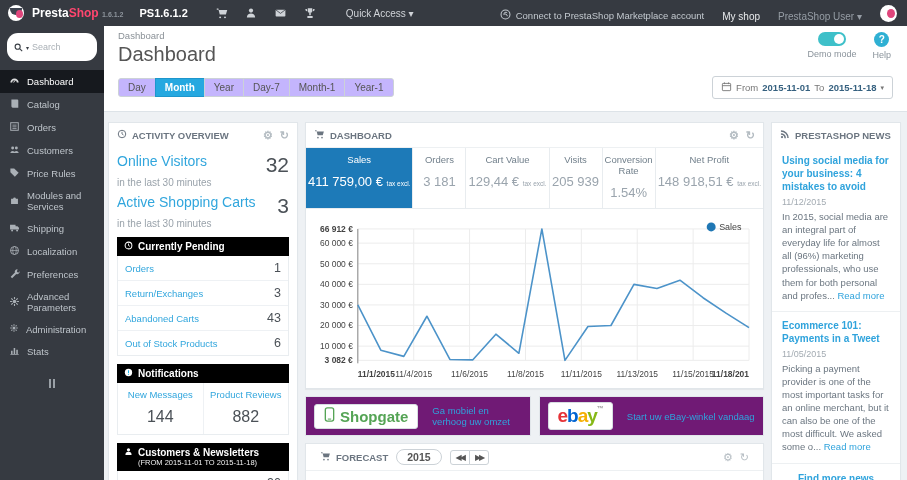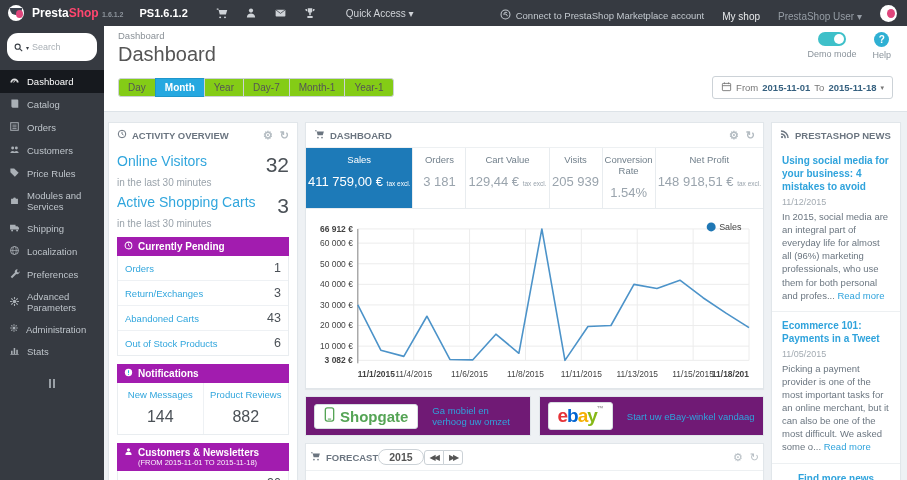--- a/index.html
+++ b/index.html
@@ -40,42 +40,42 @@
   .breadcrumb { font-size:9.5px; color:#8a9197; }
   .page-title { font-size:20px; font-weight:normal; color:#555; margin-top:2px; }
   .hdr-controls { position:absolute; right:16px; top:6px; display:flex; gap:16px; text-align:center; }
   .hc-label { font-size:9px; color:#8a939b; margin-top:3px; }
   .toggle { width:28px; height:14px; background:#3ec0c9; border-radius:8px; position:relative; margin:0 auto; cursor:pointer; }
   .toggle:after { content:""; position:absolute; right:2px; top:2px; width:10px; height:10px; border-radius:50%; background:#fff; }
   .help-circle { width:15px; height:15px; border-radius:50%; background:#2fb0d3; color:#fff; font-size:10px; font-weight:bold; line-height:15px; margin:0 auto; cursor:pointer; }
 
   .toolbar { background:#fff; border-bottom:1px solid #dde3e8; padding:10px 14px 12px; display:flex; justify-content:space-between; align-items:center; }
   .btn-group { display:flex; }
-  .fbtn { border:1px solid #ccd2d7; background:#84cc16; color:#555; font-size:10px; padding:3px 9px; margin-left:-1px; cursor:pointer; font-family:"Liberation Sans",sans-serif; }
+  .fbtn { border:1px solid #ccd2d7; background:#c4b5fd; color:#555; font-size:10px; padding:3px 9px; margin-left:-1px; cursor:pointer; font-family:"Liberation Sans",sans-serif; }
   .fbtn:first-child { border-radius:3px 0 0 3px; margin-left:0; }
   .fbtn:last-child { border-radius:0 3px 3px 0; }
   .fbtn.active { background:#25a8e0; border-color:#1d96cc; color:#fff; font-weight:bold; }
   .date-btn { border:1px solid #ccd2d7; background:#fff; border-radius:3px; font-size:9.5px; color:#777; padding:4px 8px; display:flex; align-items:center; gap:4px; cursor:pointer; }
   .date-btn b { color:#35607f; }
 
   .content { display:flex; gap:7px; padding:10px 5px 0 4px; align-items:flex-start; }
   .col-activity { width:190px; flex:none; }
   .col-main { width:459px; flex:none; }
   .col-right { width:130px; flex:none; }
   .panel { background:#fff; border:1px solid #e1e6ea; box-shadow:0 1px 1px rgba(0,0,0,.04); }
   .panel-hd { display:flex; align-items:center; gap:5px; padding:6px 8px; color:#6b7580; font-size:9.5px; font-weight:bold; }
   .panel-tools { margin-left:auto; display:flex; gap:7px; color:#b4bcc2; font-size:11px; line-height:1; }
   .panel-tools span { cursor:pointer; }
 
   .act-body { padding:4px 8px 8px; }
   .big-row { display:flex; justify-content:space-between; align-items:flex-start; margin-top:2px; }
   .big-link { font-size:14px; color:#31a6dd; cursor:pointer; }
   .big-sub { font-size:10px; color:#9aa3ab; margin-bottom:6px; }
   .big-val { font-size:21px; color:#4b5157; }
-  .sec-hd { background:#a21caf; color:#fff; font-size:10px; font-weight:bold; padding:4px 7px; display:flex; align-items:flex-start; gap:5px; margin-top:8px; }
+  .sec-hd { background:#000000; color:#fff; font-size:10px; font-weight:bold; padding:4px 7px; display:flex; align-items:flex-start; gap:5px; margin-top:8px; }
   .sec-hd .sub { display:block; font-size:7.5px; font-weight:normal; opacity:.95; }
   .sec-rows { border:1px solid #e9edf0; border-top:none; }
   .sec-row { display:flex; justify-content:space-between; align-items:center; padding:5px 7px; border-bottom:1px solid #eef1f4; }
   .sec-row:last-child { border-bottom:none; }
   .sec-row a { font-size:9.5px; color:#31a6dd; text-decoration:none; cursor:pointer; }
   .sec-row .v { font-size:12.5px; color:#4b5157; }
   .notif-cells { display:flex; border:1px solid #e9edf0; border-top:none; }
   .notif-cell { flex:1; text-align:center; padding:6px 2px 8px; cursor:pointer; }
   .notif-cell + .notif-cell { border-left:1px solid #eef1f4; }
   .notif-cell .lb { font-size:9.5px; color:#31a6dd; }
@@ -95,21 +95,21 @@
 
   .ads { display:flex; gap:8px; margin-top:7px; }
   .ad { flex:1; background:#701a75; border:1px solid #e1e6ea; padding:5px 8px; display:flex; align-items:center; gap:14px; height:40px; cursor:pointer; }
   .logo-box { border:1px solid #d7dde1; border-radius:3px; padding:2px 9px; display:flex; align-items:center; gap:5px; background:#fff; }
   .shopgate-txt { font-size:15px; font-weight:bold; color:#55a455; }
   .ebay-txt { font-size:19px; font-weight:bold; letter-spacing:-1px; }
   .ebay-tm { font-size:7px; color:#999; vertical-align:top; }
   .ad-link { font-size:9.5px; color:#2fa3dc; }
 
   .forecast { margin-top:7px; }
-  .f-hd { display:flex; align-items:center; padding:5px 4px; }
+  .f-hd { display:flex; align-items:center; gap:8px; padding:5px 14px; }
   .year-pill { border:1px solid #ccd2d7; border-radius:10px; padding:1px 10px; font-size:10.5px; font-weight:bold; color:#555; cursor:pointer; }
   .nav-btns { display:flex; }
   .nvb { border:1px solid #ccd2d7; background:#fff; color:#555; font-size:8px; padding:2px 5px; margin-left:-1px; cursor:pointer; letter-spacing:-2px; }
   .nvb:first-child { border-radius:3px 0 0 3px; margin-left:0; }
   .nvb:last-child { border-radius:0 3px 3px 0; }
   .f-legend { border-top:1px solid #edf0f2; padding:9px 8px; display:flex; }
 
   .news-art { padding:7px 10px 9px; }
   .news-art + .news-art { border-top:1px solid #edf0f2; }
   .na-title { font-size:10px; font-weight:bold; color:#2fa3dc; line-height:1.3; cursor:pointer; }

